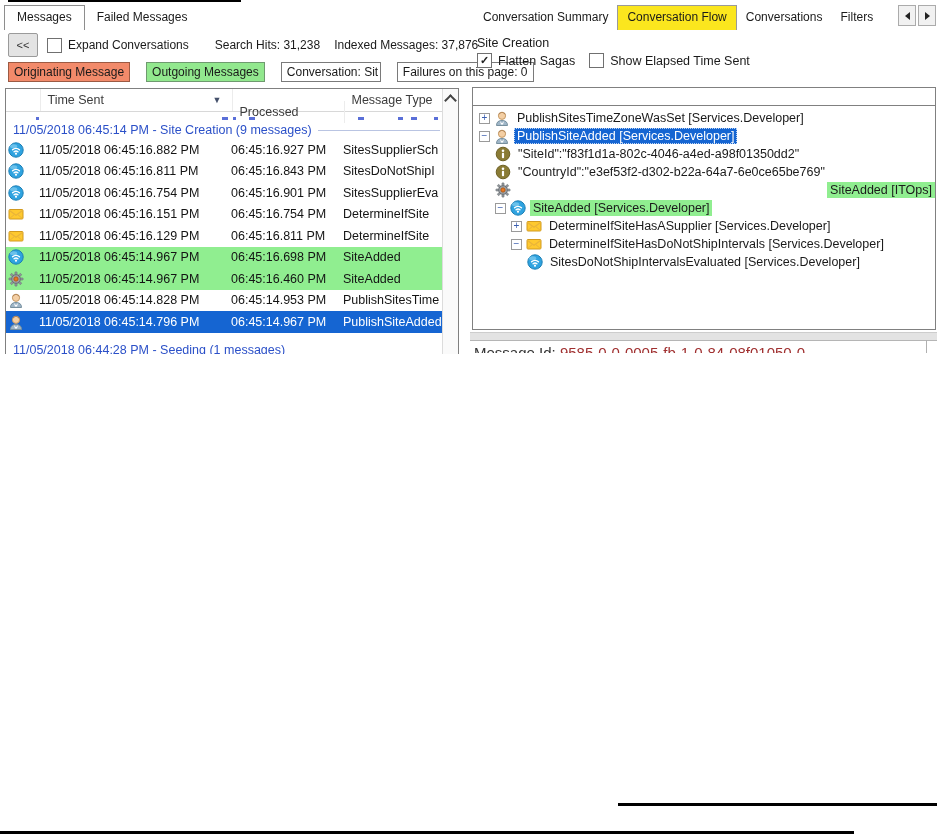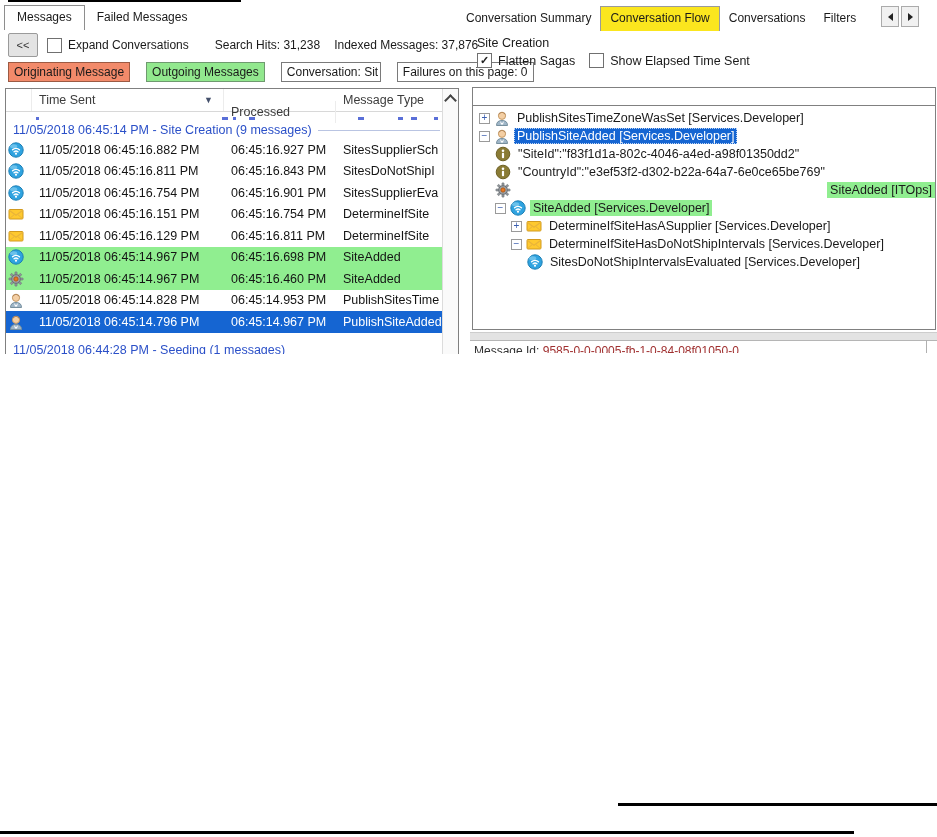--- a/index.html
+++ b/index.html
@@ -25,21 +25,21 @@
 
   .legend{left:8px;top:62px;display:flex;gap:16px;font-size:12px;white-space:nowrap;}
   .badge{border:1px solid #7a7a7a;padding:2px 5px;background:#fff;}
   .badge.orig{background:#f28a6a;border-color:#9c5a43;}
   .badge.outg{background:#92e88e;border-color:#6f9a6f;}
   .badge.conv{max-width:88px;overflow:hidden;white-space:nowrap;}
 
   .grid{left:5px;top:88px;width:452px;height:265px;border:1px solid #808080;border-bottom:none;
         background:#fff;overflow:hidden;}
   .ghead{display:flex;height:22px;align-items:center;font-size:12.5px;color:#3c3c3c;
-         border-bottom:1px solid #d8d8d8;}
+         border-bottom:1px solid #d8d8d8;justify-content:center;}
   .ghead .hc{box-sizing:border-box;height:100%;display:flex;align-items:center;border-right:1px solid #ececec;}
   .hc-icon{width:26px;}
   .hc-time{width:192px;padding-left:7px;justify-content:space-between;}
   .hc-proc{width:112px;padding-left:7px;margin-top:24px;}
   .hc-type{width:105px;padding-left:7px;border-right:none!important;}
   .sortarrow{font-size:9px;color:#44506b;margin-right:10px;}
   .sliver{height:9px;position:relative;}
   .frag{position:absolute;bottom:1px;height:3px;background:#5a6fd8;}
   .ggroup{height:18px;display:flex;align-items:center;color:#2b50c8;font-size:12.5px;padding-left:7px;white-space:nowrap;}
   .ggroup .xline{flex:1;height:1px;background:#b9c4e2;margin-left:6px;margin-right:18px;}
@@ -50,21 +50,21 @@
   .c-proc{width:112px;padding-left:7px;}
   .c-type{width:105px;padding-left:7px;}
   .grow.green{background:#90ee90;}
   .grow.sel{background:#1565d2;color:#fff;}
   .partialfoot{margin-top:10px;height:11px;overflow:hidden;color:#2b50c8;font-size:12.5px;padding-left:7px;white-space:nowrap;}
   .vscroll{position:absolute;right:0;top:0;bottom:0;width:15px;background:#fafafa;border-left:1px solid #dcdcdc;
            display:flex;justify-content:center;}
   .caret-up{width:7px;height:7px;border-left:2px solid #444;border-top:2px solid #444;transform:rotate(45deg);margin-top:7px;}
 
   
-  .rtabbar{left:457px;top:5px;width:462px;height:25px;display:flex;align-items:center;font-size:12px;}
+  .rtabbar{left:474px;top:5px;width:462px;height:25px;display:flex;align-items:flex-start;font-size:12px;}
   .rtab{padding:4px 9px 5px 9px;color:#1a1a1a;}
   .rtab.active{background:#fbe61e;border:1px solid #9a9a9a;border-bottom:none;padding:4px 9px 6px 9px;margin-bottom:-1px;}
   .tab-arrows{margin-left:auto;display:flex;gap:2px;margin-bottom:2px;}
   .arrow-btn{width:16px;height:19px;background:#f1f1f1;border:1px solid #ababab;display:flex;align-items:center;justify-content:center;}
   .tri-l{width:0;height:0;border-top:4px solid transparent;border-bottom:4px solid transparent;border-right:5px solid #222;}
   .tri-r{width:0;height:0;border-top:4px solid transparent;border-bottom:4px solid transparent;border-left:5px solid #222;}
 
   .rtitle{left:477px;top:36px;font-size:12.5px;}
   .roptions{left:477px;top:53px;display:flex;align-items:center;gap:14px;font-size:12.5px;}
   .checkrow{display:inline-flex;align-items:center;}
@@ -74,21 +74,21 @@
   .treeitems{position:absolute;top:21px;left:0;right:0;bottom:0;overflow:hidden;}
   .titem{height:18px;display:flex;align-items:center;font-size:12.5px;white-space:nowrap;}
   .exp{width:11px;height:11px;box-sizing:border-box;border:1px solid #9a9a9a;background:#fff;display:inline-flex;
        align-items:center;justify-content:center;font-size:10px;line-height:1;color:#3b5fb0;margin-right:4px;flex:none;}
   .ticon{width:16px;height:16px;margin-right:4px;display:inline-flex;flex:none;}
   .tlabel{padding:1px 3px;}
   .tlabel.sel{background:#1565d2;color:#fff;outline:1px dotted #bfd4f2;outline-offset:-1px;}
   .tlabel.green{background:#90ee90;}
 
   .splitter{left:470px;top:332px;width:467px;height:7px;background:#e3e3e3;border-top:1px solid #cdcdcd;border-bottom:1px solid #b5b5b5;}
-  .statusbar{left:474px;top:344px;width:448px;height:9px;overflow:hidden;font-size:12px;white-space:nowrap;}
+  .statusbar{left:474px;top:344px;width:448px;height:9px;overflow:hidden;font-size:15px;white-space:nowrap;}
   .statusbar .slabel{color:#333;}
   .statusbar .svalue{color:#a03030;}
   .status-vline{left:926px;top:340px;width:1px;height:13px;background:#b0b0b0;}
 </style>
 </head>
 <body>
 
 <div class="blackline" style="left:8px;top:0;width:233px;height:2px;"></div>
 <div class="blackline" style="left:618px;top:803px;width:319px;height:3px;"></div>
 <div class="blackline" style="left:0;top:831px;width:854px;height:3px;"></div>

